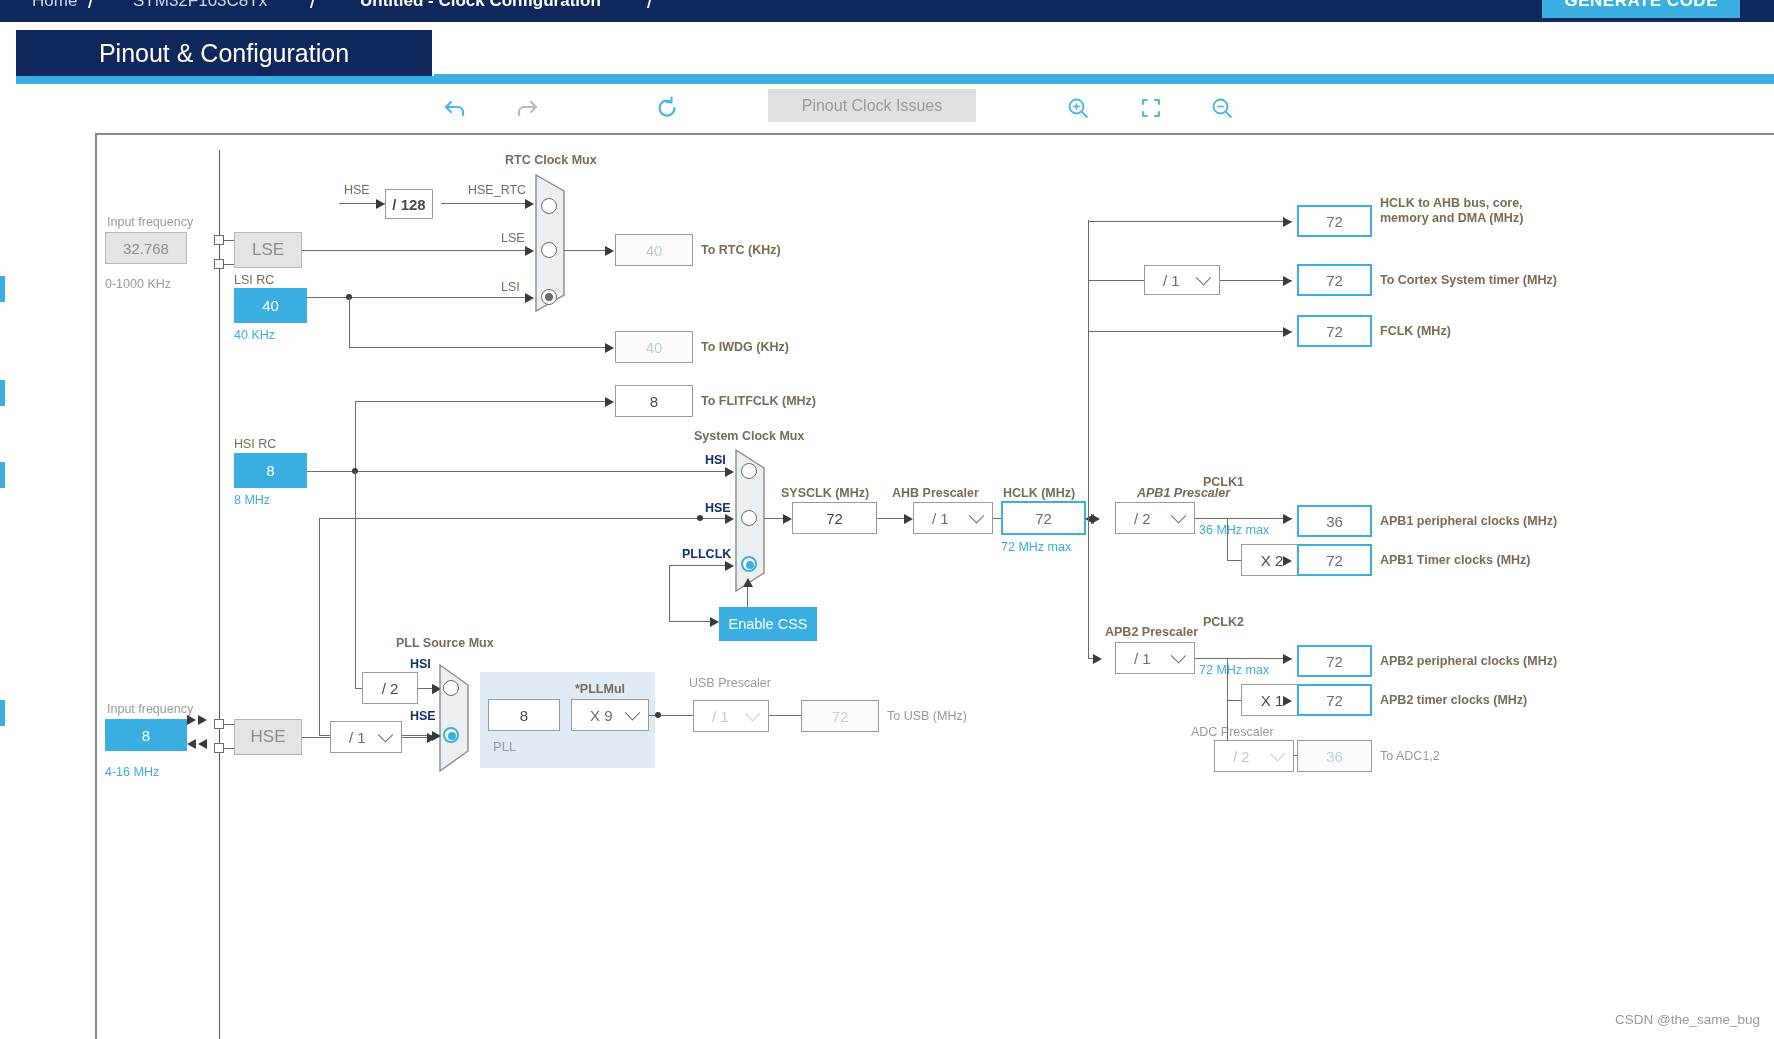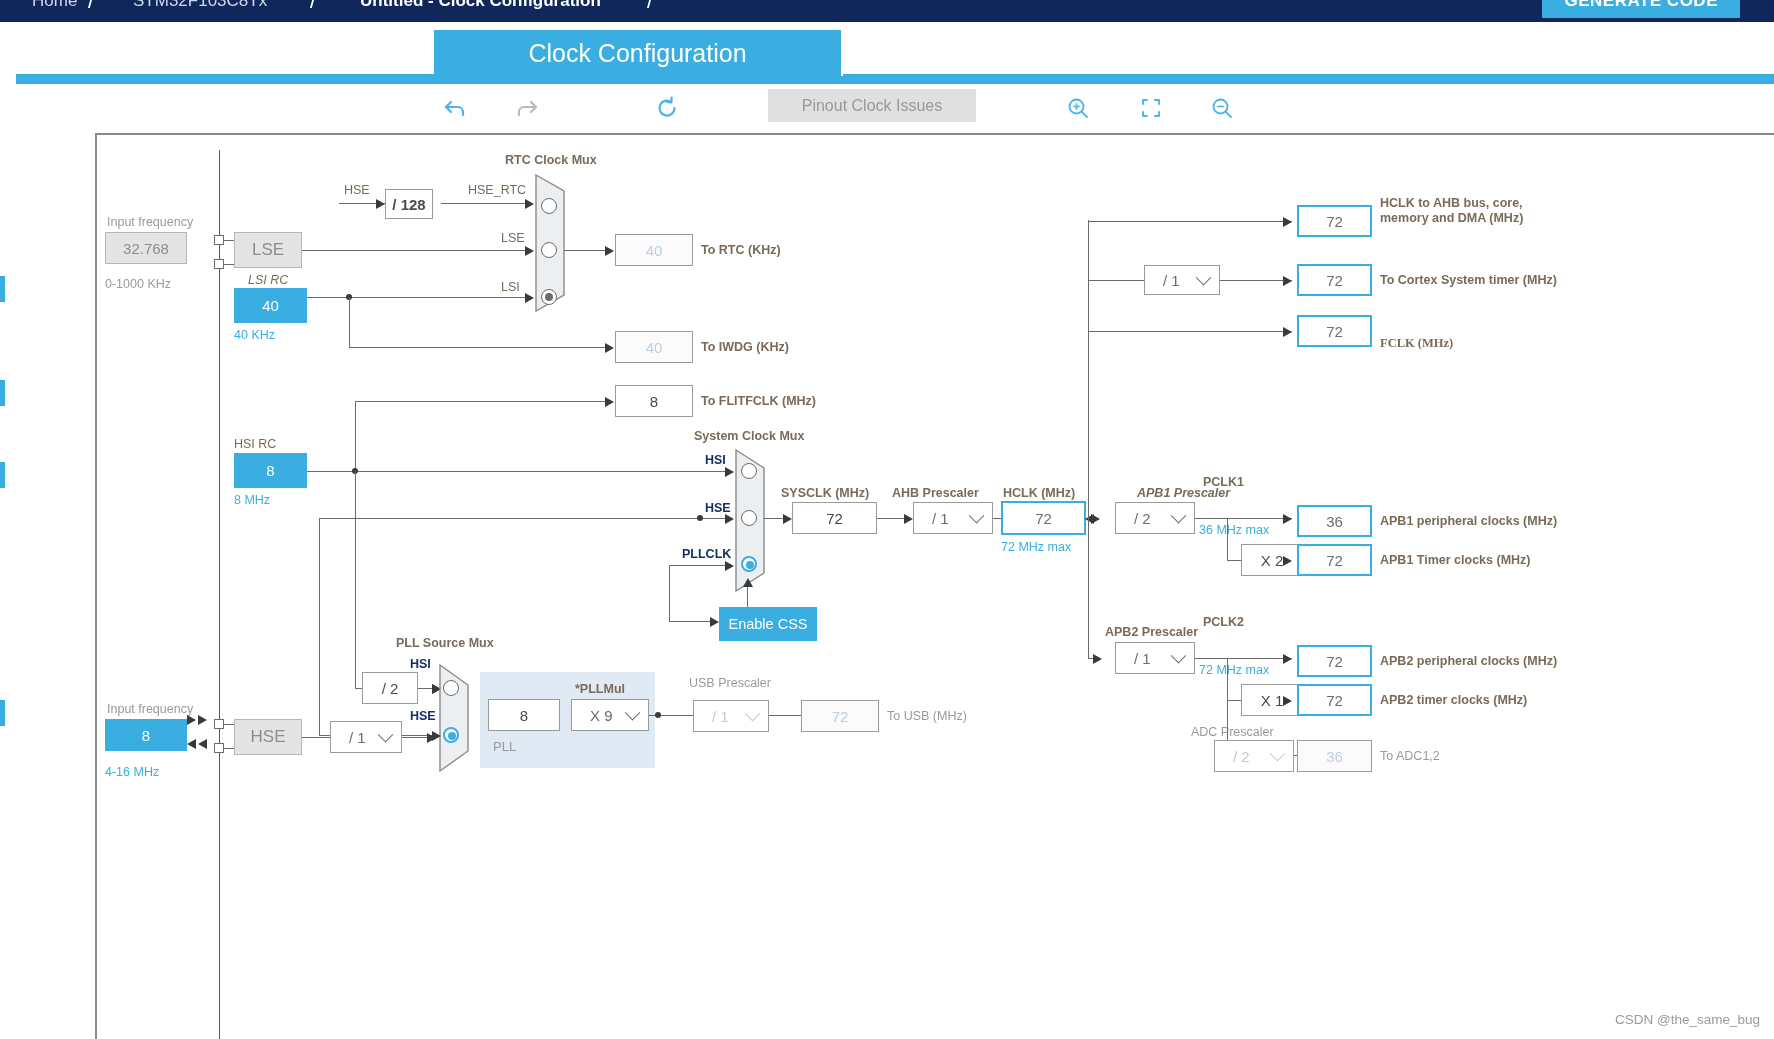--- a/index.html
+++ b/index.html
@@ -177,21 +177,21 @@
     <span class="crumb-sep" style="left:88px;">/</span>
     <span class="crumb" style="left:133px;">STM32F103C8Tx</span>
     <span class="crumb-sep" style="left:310px;">/</span>
     <span class="crumb active" style="left:360px;">Untitled - Clock Configuration</span>
     <span class="crumb-sep" style="left:647px;">/</span>
     <button class="genbtn">GENERATE CODE</button>
   </div>
 
   <div class="tabbar">
     <div class="rail"></div>
-    <div class="tab selected" style="left:434px;width:409px;">Clock Configuration</div>
+    <div class="tab" style="left:16px;width:418px;">Pinout &amp; Configuration</div>
   </div>
 
   <div class="toolbar"></div>
 
   <div class="tool-icon" style="left:436px;">
     <svg width="26" height="26" viewBox="0 0 26 26">
       <path d="M8 7 L3 12 L8 17" fill="none" stroke="#4db5e5" stroke-width="2.2" stroke-linecap="round" stroke-linejoin="round"></path>
       <path d="M3 12 H15 a5 5 0 0 1 5 5 V20" fill="none" stroke="#4db5e5" stroke-width="2.2" stroke-linecap="round" stroke-linejoin="round"></path>
     </svg>
   </div>
@@ -242,21 +242,21 @@
     <div class="box grayfill" style="left:8px; top:97px; width:82px; height:32px;">32.768</div>
     <div class="lbl lbl-gray" style="left:8px; top:142px;">0-1000 KHz</div>
 
     <div class="pin" style="left:117px; top:100px;"></div>
     <div class="pin" style="left:117px; top:124px;"></div>
     <div class="wire wh" style="left:127px; top:105px; width:10px;"></div>
     <div class="wire wh" style="left:127px; top:129px; width:10px;"></div>
 
     <div class="box grayfill" style="left:137px; top:97px; width:68px; height:36px; font-size:17px;">LSE</div>
 
-    <div class="lbl" style="left:151px; top:138px;font-style:italic;">LSI RC</div>
+    <div class="lbl" style="left:137px; top:138px;">LSI RC</div>
     <div class="box blue" style="left:137px; top:153px; width:73px; height:35px;">40</div>
     <div class="lbl lbl-blue" style="left:137px; top:193px;">40 KHz</div>
 
     <div class="lbl" style="left:247px; top:48px;">HSE</div>
     <div class="wire wh" style="left:242px; top:68px; width:46px;"></div>
     <div class="arrow" style="left:279px; top:64px;"></div>
     <div class="box" style="left:288px; top:54px; width:48px; height:30px; font-weight:bold; color:#4a4a4a;">/ 128</div>
     <div class="lbl" style="left:371px; top:48px;">HSE_RTC</div>
     <div class="wire wh" style="left:344px; top:68px; width:87px;"></div>
     <div class="arrow" style="left:428px; top:64px;"></div>
@@ -371,21 +371,21 @@
       <span class="chev"></span>
     </div>
     <div class="wire wh" style="left:1123px; top:145px; width:72px;"></div>
     <div class="arrow" style="left:1186px; top:141px;"></div>
     <div class="box on" style="left:1200px; top:129px; width:75px; height:32px;">72</div>
     <div class="lbl lbl-b" style="left:1283px; top:138px;">To Cortex System timer (MHz)</div>
 
     <div class="wire wh" style="left:991px; top:196px; width:204px;"></div>
     <div class="arrow" style="left:1186px; top:192px;"></div>
     <div class="box on" style="left:1200px; top:180px; width:75px; height:32px;">72</div>
-    <div class="lbl lbl-b" style="left:1283px; top:201px;font-family:Liberation Serif, serif;">FCLK (MHz)</div>
+    <div class="lbl lbl-b" style="left:1283px; top:189px;">FCLK (MHz)</div>
 
     <div class="lbl lbl-b" style="left:1040px; top:351px;font-style:italic;">APB1 Prescaler</div>
     <div class="sel" style="left:1018px; top:367px; width:80px; height:32px;">
       <span>/ 2</span>
       <span class="chev"></span>
     </div>
     <div class="lbl lbl-b" style="left:1106px; top:340px;">PCLK1</div>
     <div class="wire wh" style="left:1098px; top:383px; width:97px;"></div>
     <div class="arrow" style="left:1186px; top:379px;"></div>
     <div class="lbl lbl-blue" style="left:1102px; top:388px;">36 MHz max</div>

